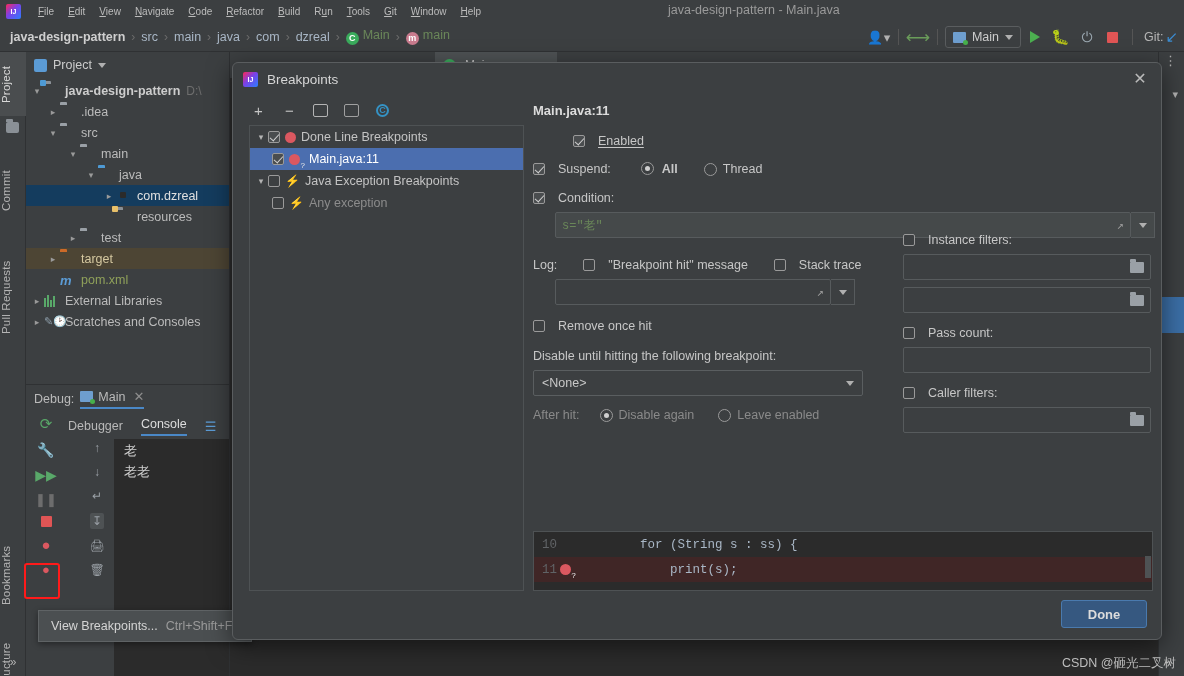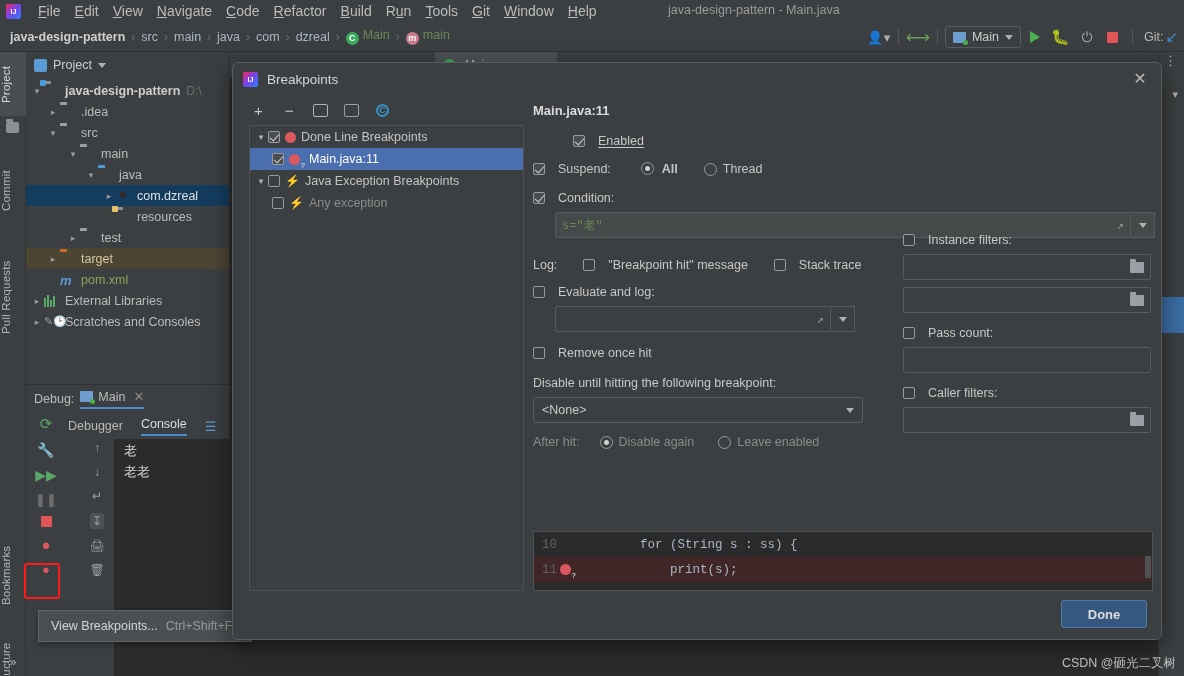--- a/index.html
+++ b/index.html
@@ -18,21 +18,21 @@
     position: absolute; left: 0; top: 0; width: 1184px; height: 22px;
     background: #3c3f41; display: flex; align-items: center; padding-left: 6px;
   }
   .ij-logo {
     width: 15px; height: 15px; margin-right: 10px; border-radius: 2px;
     background: linear-gradient(135deg,#fe2857 0%,#7b41e8 45%,#2b7fff 100%);
     color:#fff; font-size:7px; font-weight:bold; display:flex;
     align-items:center; justify-content:center; line-height:1;
   }
   .menu-item {
-    padding: 2px 7px; color: #bcbcbc; font-size: 14px; white-space: nowrap;
+    padding: 2px 7px; color: #bcbcbc; font-size: 10px; white-space: nowrap;
   }
   .menu-item u { text-decoration: underline; }
   .window-title {
     position: absolute; left: 668px; top: 3px;
     color: #9a9a9a; font-size: 12.5px; white-space: nowrap;
   }
 
   
   .navbar {
     position: absolute; left: 0; top: 22px; width: 1184px; height: 30px;
@@ -557,24 +557,20 @@
         </div>
 
         <div class="crow" style="margin-top:20px;">
           <span>Log:</span>
           <span class="cbx empty" style="margin-left:18px;"></span>
           <span>"Breakpoint hit" message</span>
           <span class="cbx empty" style="margin-left:18px;"></span>
           <span>Stack trace</span>
         </div>
 
-        <div class="crow" style="margin-top:13px;">
-          <span class="cbx empty"></span>
-          <span>Evaluate and log:</span>
-        </div>
         <div style="display:flex;margin-top:7px;margin-left:22px;width:300px;">
           <div class="field plain" style="flex:1;">
             <span></span>
             <span class="fld-expand">↗</span>
           </div>
           <div class="dd-btn" style="background:#3c3f41;">
               <span class="caret-sm"></span>
             </div>
         </div>
 

